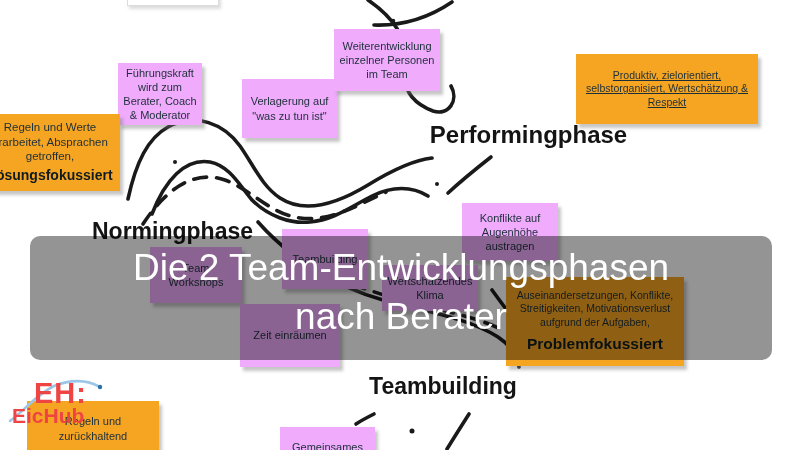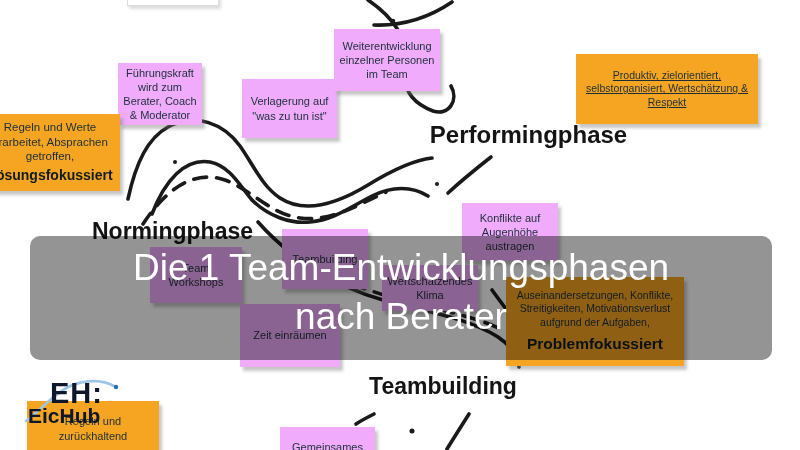--- a/index.html
+++ b/index.html
@@ -48,21 +48,21 @@
   
   .overlay{
     position:absolute;left:30px;top:236px;width:742px;height:124px;z-index:3;
     background:#949494;mix-blend-mode:multiply;border-radius:10px;
   }
   .banner-title{
     position:absolute;left:30px;top:243px;width:742px;z-index:4;
     color:#ffffff;font-size:37px;line-height:49px;font-weight:400;text-align:center;
   }
   
-  .logo{position:absolute;left:24px;top:377px;width:110px;height:60px;z-index:5;color:#0f172a;}
+  .logo{position:absolute;left:8px;top:377px;width:110px;height:60px;z-index:5;color:#ef4444;}
   .logo svg{position:absolute;left:0;top:0;}
   .logo-mark{position:absolute;left:26px;top:0px;font-size:29px;font-weight:700;letter-spacing:1px;}
   .logo-name{position:absolute;left:4px;top:27px;font-size:21px;font-weight:700;}
 </style>
 </head>
 <body>
 
 <div id="stage">
 
   <svg class="doodle" width="800" height="450" viewBox="0 0 800 450">
@@ -153,17 +153,17 @@
     <svg width="110" height="60" viewBox="0 0 110 60">
       <path d="M2,44 C18,32 28,18 46,9 C63,2 79,3 90,9" fill="none" stroke="#9cc6e8" stroke-width="2.6" stroke-linecap="round"></path>
       <circle cx="92" cy="10" r="2.2" fill="#2a6fad"></circle>
     </svg>
     <span class="logo-mark">EH:</span>
     <span class="logo-name">EicHub</span>
   </div>
 
   <div class="overlay"></div>
   <div class="banner-title">
-    <div>Die 1 Team-Entwicklungsphasen</div>
+    <div>Die 2 Team-Entwicklungsphasen</div>
     <div>nach Berater</div>
   </div>
 
 </div>
 
 </body></html>

